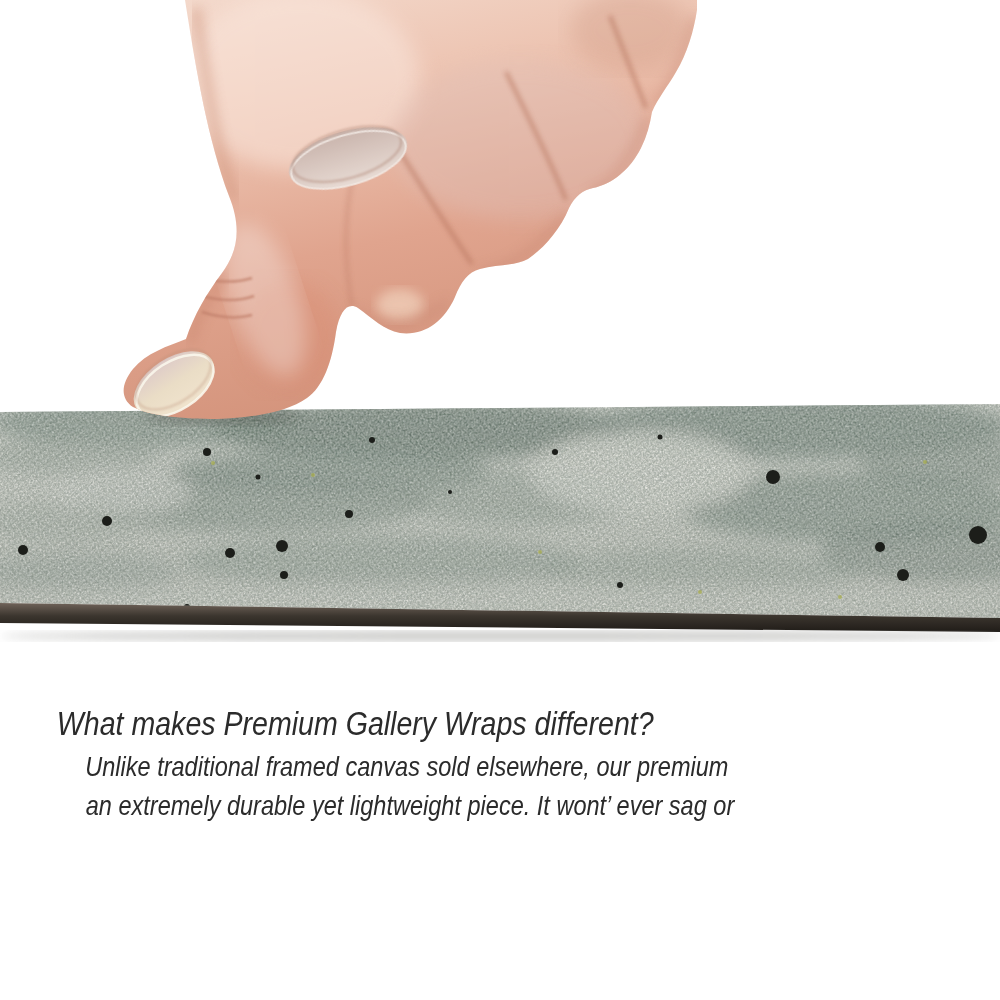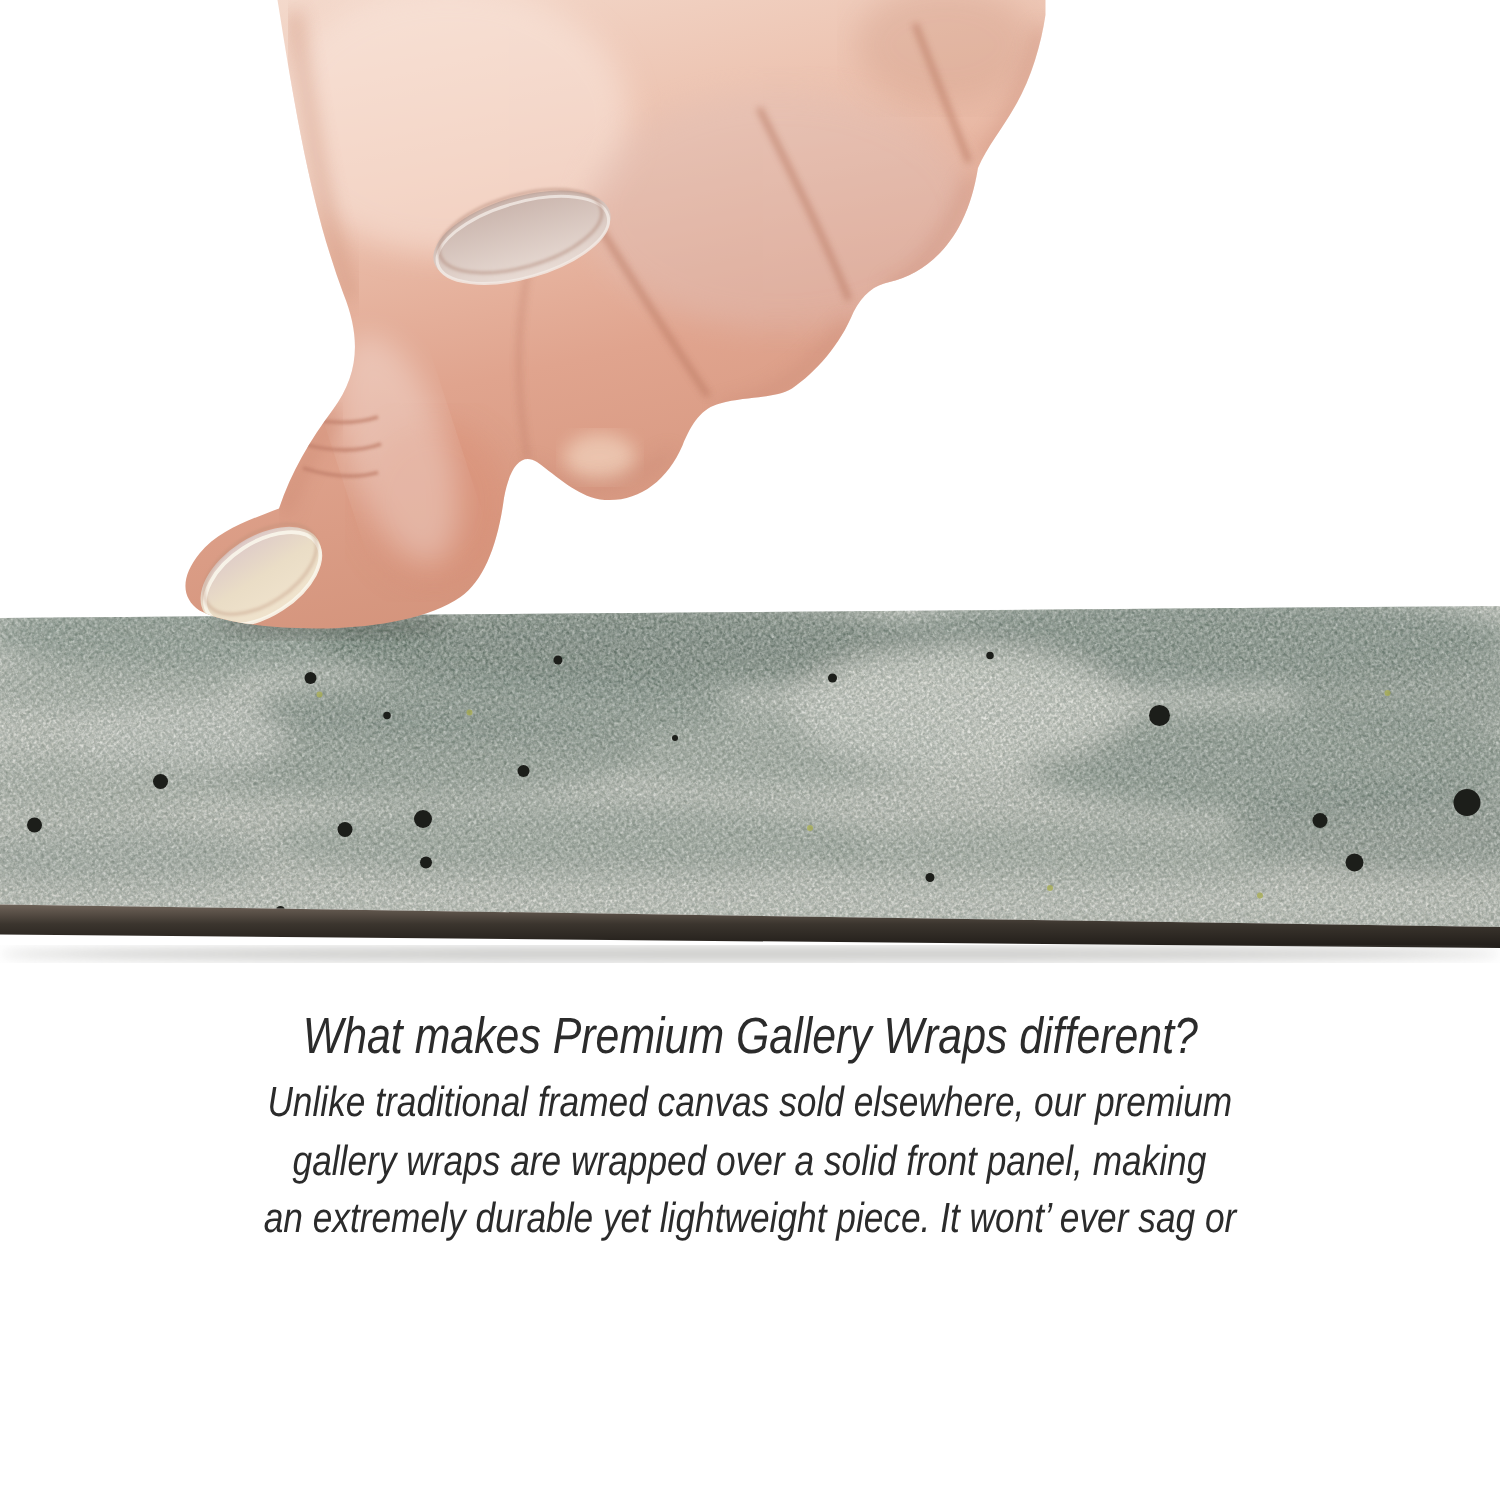--- a/index.html
+++ b/index.html
@@ -4,25 +4,25 @@
 <style>
   html,body { margin:0; padding:0; background:var(--background,#ffffff); }
   .stage {
     position:relative; width:1000px; height:1000px; overflow:hidden;
     background:var(--background,#ffffff);
     font-family:"Liberation Sans", sans-serif;
   }
   .canvas-strip { position:absolute; left:0; top:402px; width:1000px; height:250px; display:block; }
   .hand-photo  { position:absolute; left:0; top:0; width:1000px; height:432px; display:block; }
   .text-block {
-    position:absolute; left:0; top:670px; width:1000px;
-    text-align:center; font-style:italic; color:var(--text,#2b2b2b);
+    position:absolute; left:0; top:702px; width:1000px;
+    font-style:italic; color:var(--text,#2b2b2b);
   }
   .title { margin:0 0 4px 0; font-size:34px; line-height:42px; font-weight:400; letter-spacing:0; }
-  .line  { margin:0; font-size:28px; line-height:38.5px; font-weight:400; }
+  .line  { margin:0; font-size:28px; line-height:38.5px; font-weight:400;padding-left:24px; }
   .condense { display:inline-block; transform:scaleX(0.84); transform-origin:50% 50%; white-space:nowrap; }
 </style>
 </head>
 <body>
 
 <div class="stage">
 
   <svg class="canvas-strip" viewBox="0 0 1000 250" preserveAspectRatio="none" aria-hidden="true">
     <defs>
       <clipPath id="canvasClip">
@@ -219,17 +219,16 @@
         <ellipse cx="176" cy="380" rx="42" ry="23" fill="none" stroke="rgba(186,140,118,0.4)" stroke-width="2" filter="url(#hb1)"></ellipse>
       </g>
     </g>
   </svg>
 
   <div class="text-block">
     <h1 class="title">
       <span class="condense">What makes Premium Gallery Wraps different?</span>
     </h1>
     <p class="line"><span class="condense">Unlike traditional framed canvas sold elsewhere, our premium</span></p>
-    <p class="line"><span class="condense">gallery wraps are wrapped over a solid front panel, making</span></p>
     <p class="line"><span class="condense">an extremely durable yet lightweight piece. It wont’ ever sag or</span></p>
   </div>
 
 </div>
 
 </body></html>

